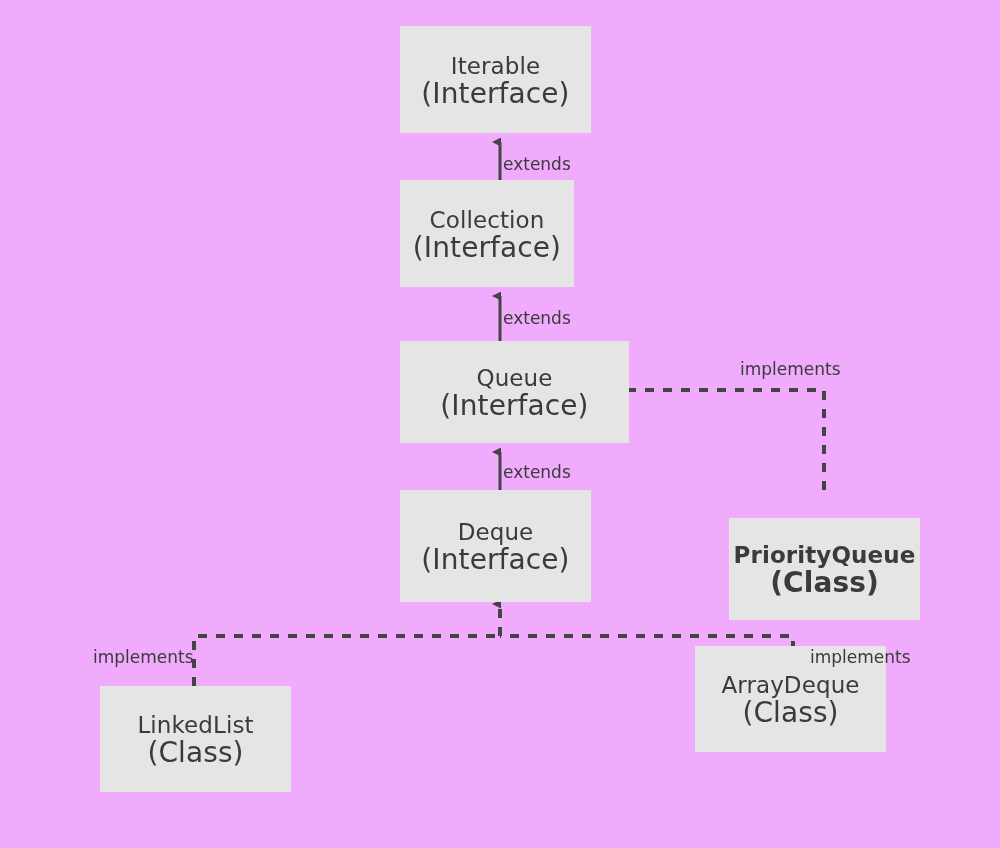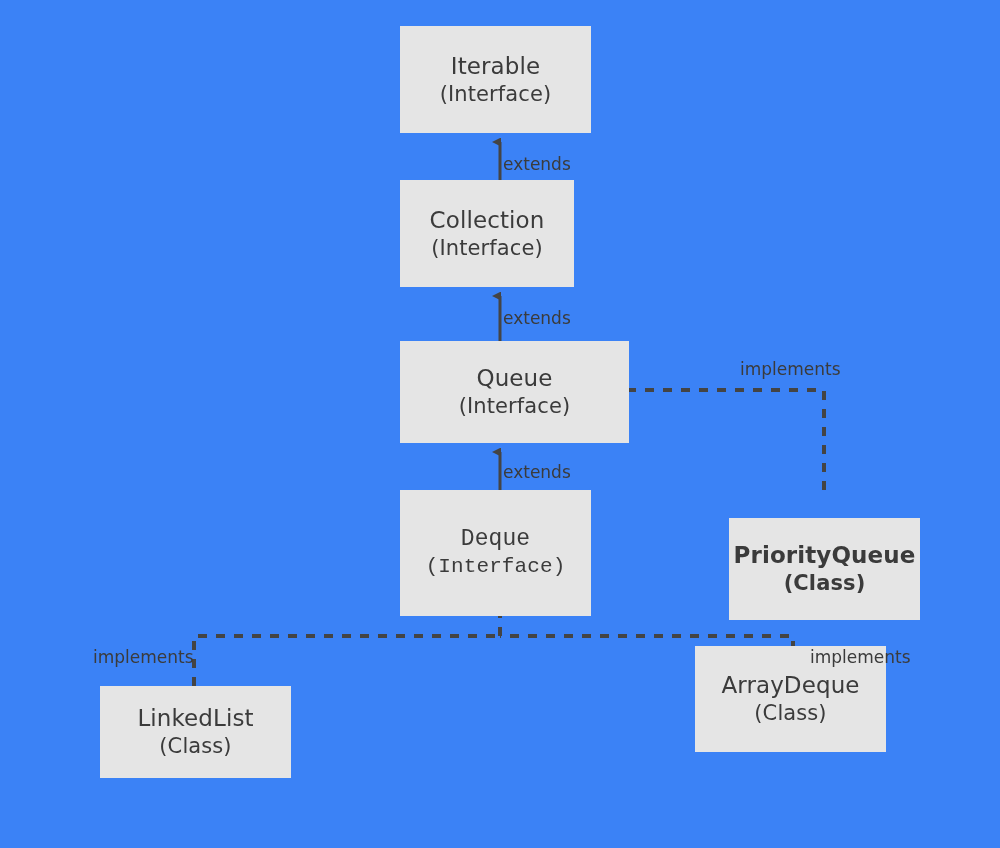--- a/index.html
+++ b/index.html
@@ -11,21 +11,21 @@
   body {
     width: 1000px;
     height: 848px;
     font-family: "DejaVu Sans", "Liberation Sans", sans-serif;
     overflow: hidden;
   }
   #diagram-canvas {
     position: relative;
     width: 1000px;
     height: 848px;
-    background: #3b82f6;
+    background: #f0abfc;
   }
   #edge-layer {
     position: absolute;
     left: 0;
     top: 0;
     width: 1000px;
     height: 848px;
   }
   .node-box {
     position: absolute;
@@ -39,21 +39,21 @@
     color: #3b3b3b;
     z-index: 2;
   }
   .node-title {
     font-size: 23px;
     line-height: 28px;
     letter-spacing: 0.1px;
     white-space: nowrap;
   }
   .node-stereotype {
-    font-size: 21px;
+    font-size: 28px;
     line-height: 28px;
     letter-spacing: 0.1px;
     white-space: nowrap;
   }
   .edge-label {
     position: absolute;
     font-size: 17px;
     line-height: 16px;
     color: #3b3b3b;
     white-space: nowrap;
@@ -110,31 +110,31 @@
   <div class="node-box" style="left:400px; top:180px; width:174px; height:107px;">
     <div class="node-title">Collection</div>
     <div class="node-stereotype">(Interface)</div>
   </div>
 
   <div class="node-box" style="left:400px; top:341px; width:229px; height:102px;">
     <div class="node-title">Queue</div>
     <div class="node-stereotype">(Interface)</div>
   </div>
 
-  <div class="node-box" style="left:400px; top:490px; width:191px; height:126px;font-family:Liberation Mono, monospace;">
+  <div class="node-box" style="left:400px; top:490px; width:191px; height:112px;">
     <div class="node-title">Deque</div>
     <div class="node-stereotype">(Interface)</div>
   </div>
 
   <div class="node-box" style="left:729px; top:518px; width:191px; height:102px;font-weight:bold;">
     <div class="node-title">PriorityQueue</div>
     <div class="node-stereotype">(Class)</div>
   </div>
 
-  <div class="node-box" style="left:100px; top:686px; width:191px; height:92px;">
+  <div class="node-box" style="left:100px; top:686px; width:191px; height:106px;">
     <div class="node-title">LinkedList</div>
     <div class="node-stereotype">(Class)</div>
   </div>
 
   <div class="node-box" style="left:695px; top:646px; width:191px; height:106px;">
     <div class="node-title">ArrayDeque</div>
     <div class="node-stereotype">(Class)</div>
   </div>
 
   <div class="edge-label" style="left:503px; top:156px;">extends</div>

